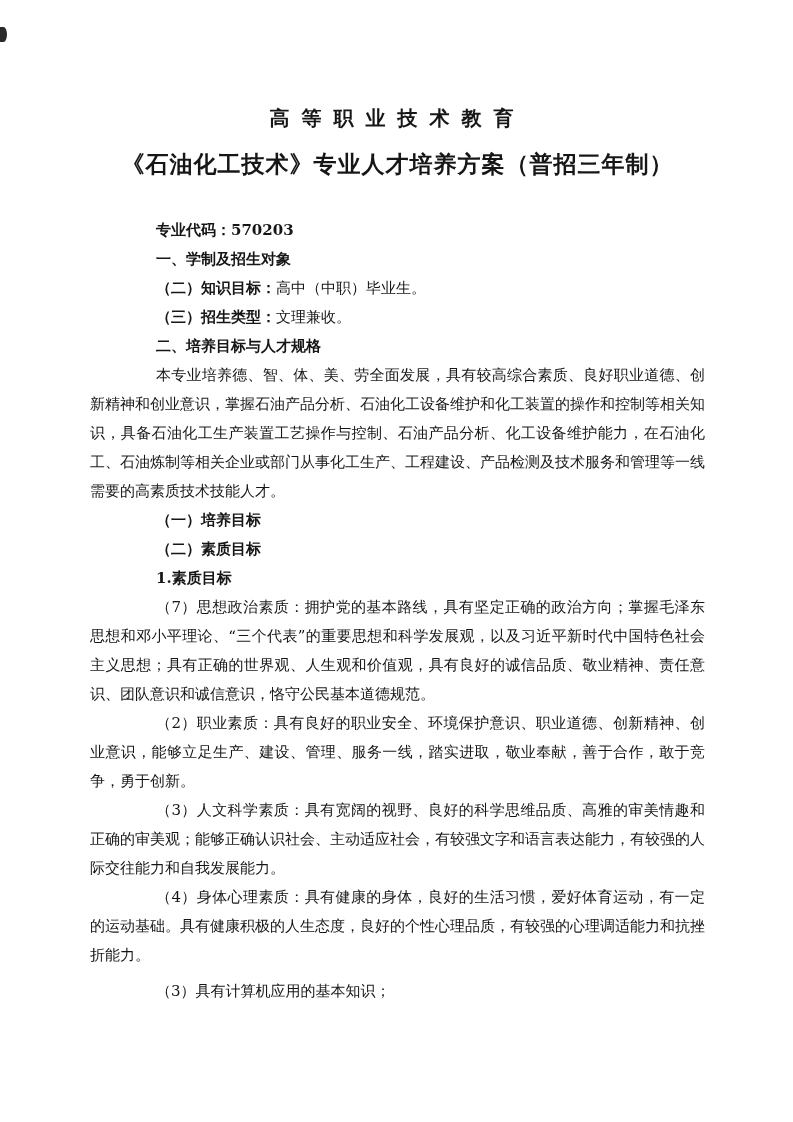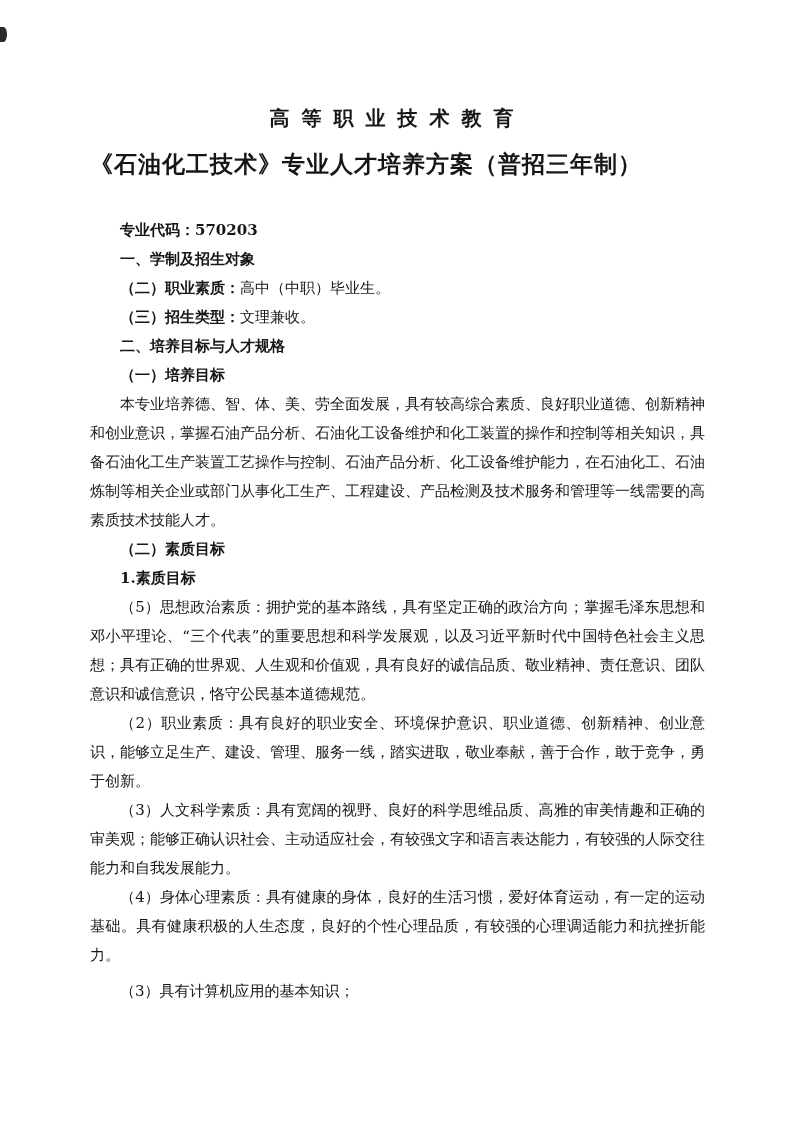--- a/index.html
+++ b/index.html
@@ -31,66 +31,67 @@
   }
   .title1 {
     text-align: center;
     font-weight: bold;
     font-size: 20px;
     letter-spacing: 12px;
     line-height: 28px;
     margin: 0 0 16px 0;
   }
   .title2 {
+    text-align: center;
     font-weight: bold;
     font-size: 23px;
     letter-spacing: 1px;
     line-height: 32px;
     margin: 0 0 36px 0;
   }
   .para {
     font-size: 15px;
     line-height: 29px;
     text-indent: 2em;
     text-align: justify;
     margin: 0;
   }
-  .lead { font-weight: bold; }
+  .lead { font-weight: bold; margin-left: 36px; }
   .mt { margin-top: 7px; }
 </style>
 </head>
 <body>
 
 <div class="page">
   <div class="artifact"></div>
   <div class="content">
 
     <div class="title1">高等职业技术教育</div>
     <div class="title2">《石油化工技术》专业人才培养方案（普招三年制）</div>
 
     <div class="para"><span class="lead">专业代码：570203</span><span></span></div>
 
     <div class="para"><span class="lead">一、学制及招生对象</span><span></span></div>
 
 
-    <div class="para"><span class="lead">（二）职业素质：</span><span>高中（中职）毕业生。</span></div>
+    <div class="para"><span class="lead">（二）知识目标：</span><span>高中（中职）毕业生。</span></div>
 
     <div class="para"><span class="lead">（三）招生类型：</span><span>文理兼收。</span></div>
 
     <div class="para"><span class="lead">二、培养目标与人才规格</span><span></span></div>
 
+    <div class="para"><span class="lead"></span><span>本专业培养德、智、体、美、劳全面发展，具有较高综合素质、良好职业道德、创新精神和创业意识，掌握石油产品分析、石油化工设备维护和化工装置的操作和控制等相关知识，具备石油化工生产装置工艺操作与控制、石油产品分析、化工设备维护能力，在石油化工、石油炼制等相关企业或部门从事化工生产、工程建设、产品检测及技术服务和管理等一线需要的高素质技术技能人才。</span></div>
+
     <div class="para"><span class="lead">（一）培养目标</span><span></span></div>
-
-    <div class="para"><span class="lead"></span><span>本专业培养德、智、体、美、劳全面发展，具有较高综合素质、良好职业道德、创新精神和创业意识，掌握石油产品分析、石油化工设备维护和化工装置的操作和控制等相关知识，具备石油化工生产装置工艺操作与控制、石油产品分析、化工设备维护能力，在石油化工、石油炼制等相关企业或部门从事化工生产、工程建设、产品检测及技术服务和管理等一线需要的高素质技术技能人才。</span></div>
 
     <div class="para"><span class="lead">（二）素质目标</span><span></span></div>
 
     <div class="para"><span class="lead">1.素质目标</span><span></span></div>
 
-    <div class="para"><span class="lead"></span><span>（5）思想政治素质：拥护党的基本路线，具有坚定正确的政治方向；掌握毛泽东思想和邓小平理论、“三个代表”的重要思想和科学发展观，以及习近平新时代中国特色社会主义思想；具有正确的世界观、人生观和价值观，具有良好的诚信品质、敬业精神、责任意识、团队意识和诚信意识，恪守公民基本道德规范。</span></div>
+    <div class="para"><span class="lead"></span><span>（7）思想政治素质：拥护党的基本路线，具有坚定正确的政治方向；掌握毛泽东思想和邓小平理论、“三个代表”的重要思想和科学发展观，以及习近平新时代中国特色社会主义思想；具有正确的世界观、人生观和价值观，具有良好的诚信品质、敬业精神、责任意识、团队意识和诚信意识，恪守公民基本道德规范。</span></div>
 
     <div class="para"><span class="lead"></span><span>（2）职业素质：具有良好的职业安全、环境保护意识、职业道德、创新精神、创业意识，能够立足生产、建设、管理、服务一线，踏实进取，敬业奉献，善于合作，敢于竞争，勇于创新。</span></div>
 
     <div class="para"><span class="lead"></span><span>（3）人文科学素质：具有宽阔的视野、良好的科学思维品质、高雅的审美情趣和正确的审美观；能够正确认识社会、主动适应社会，有较强文字和语言表达能力，有较强的人际交往能力和自我发展能力。</span></div>
 
     <div class="para"><span class="lead"></span><span>（4）身体心理素质：具有健康的身体，良好的生活习惯，爱好体育运动，有一定的运动基础。具有健康积极的人生态度，良好的个性心理品质，有较强的心理调适能力和抗挫折能力。</span></div>
 
 
 
 

